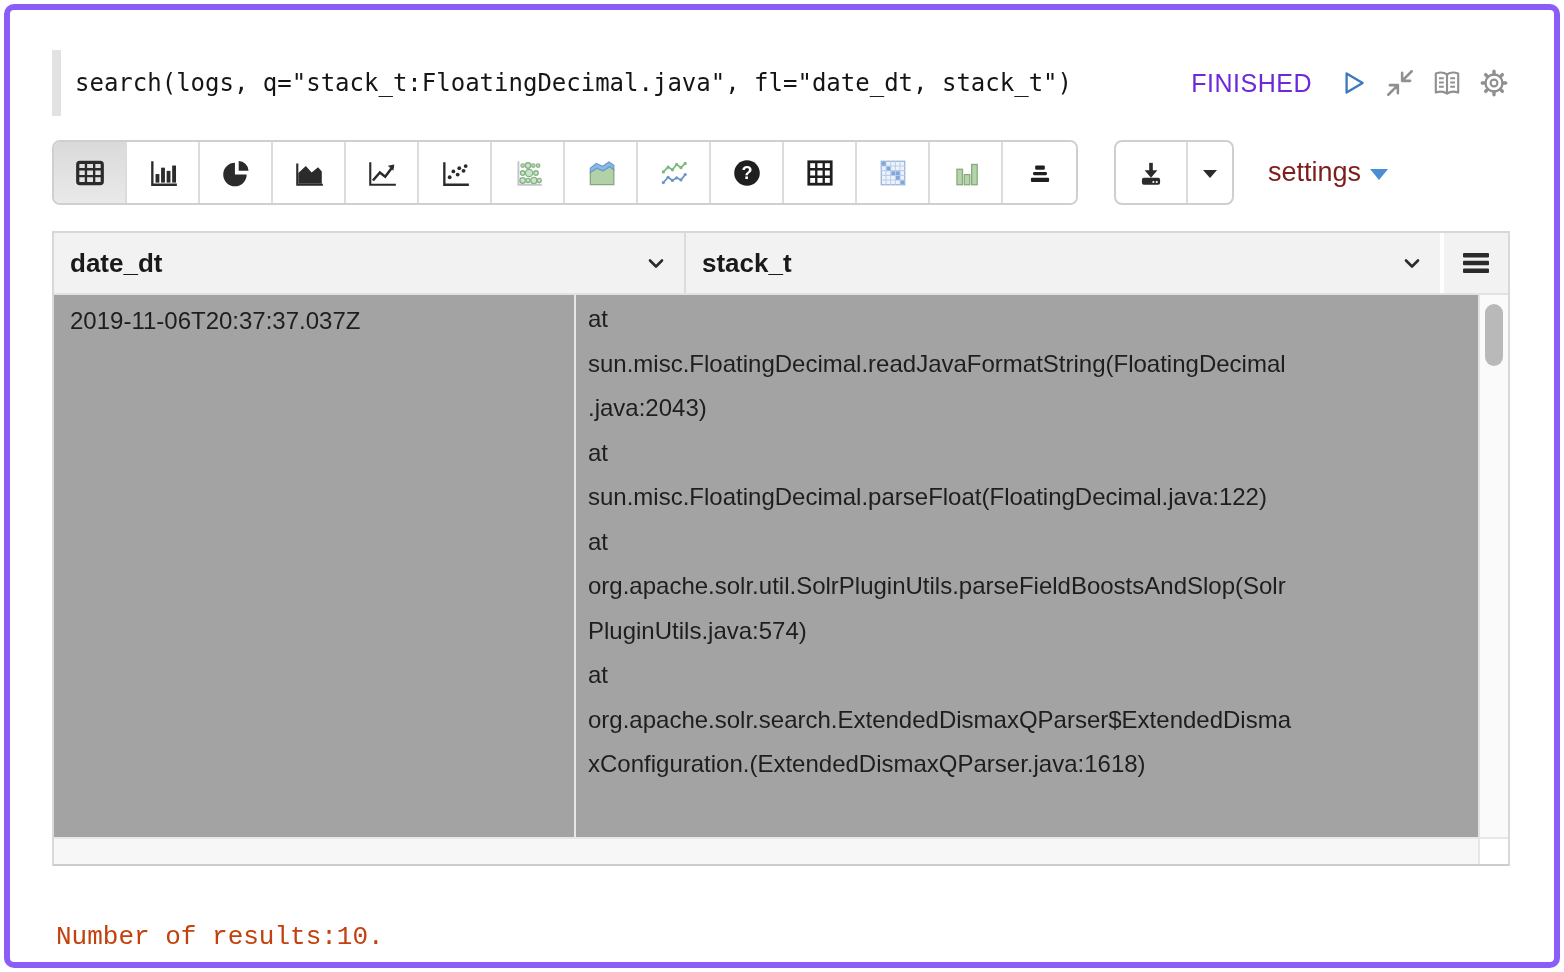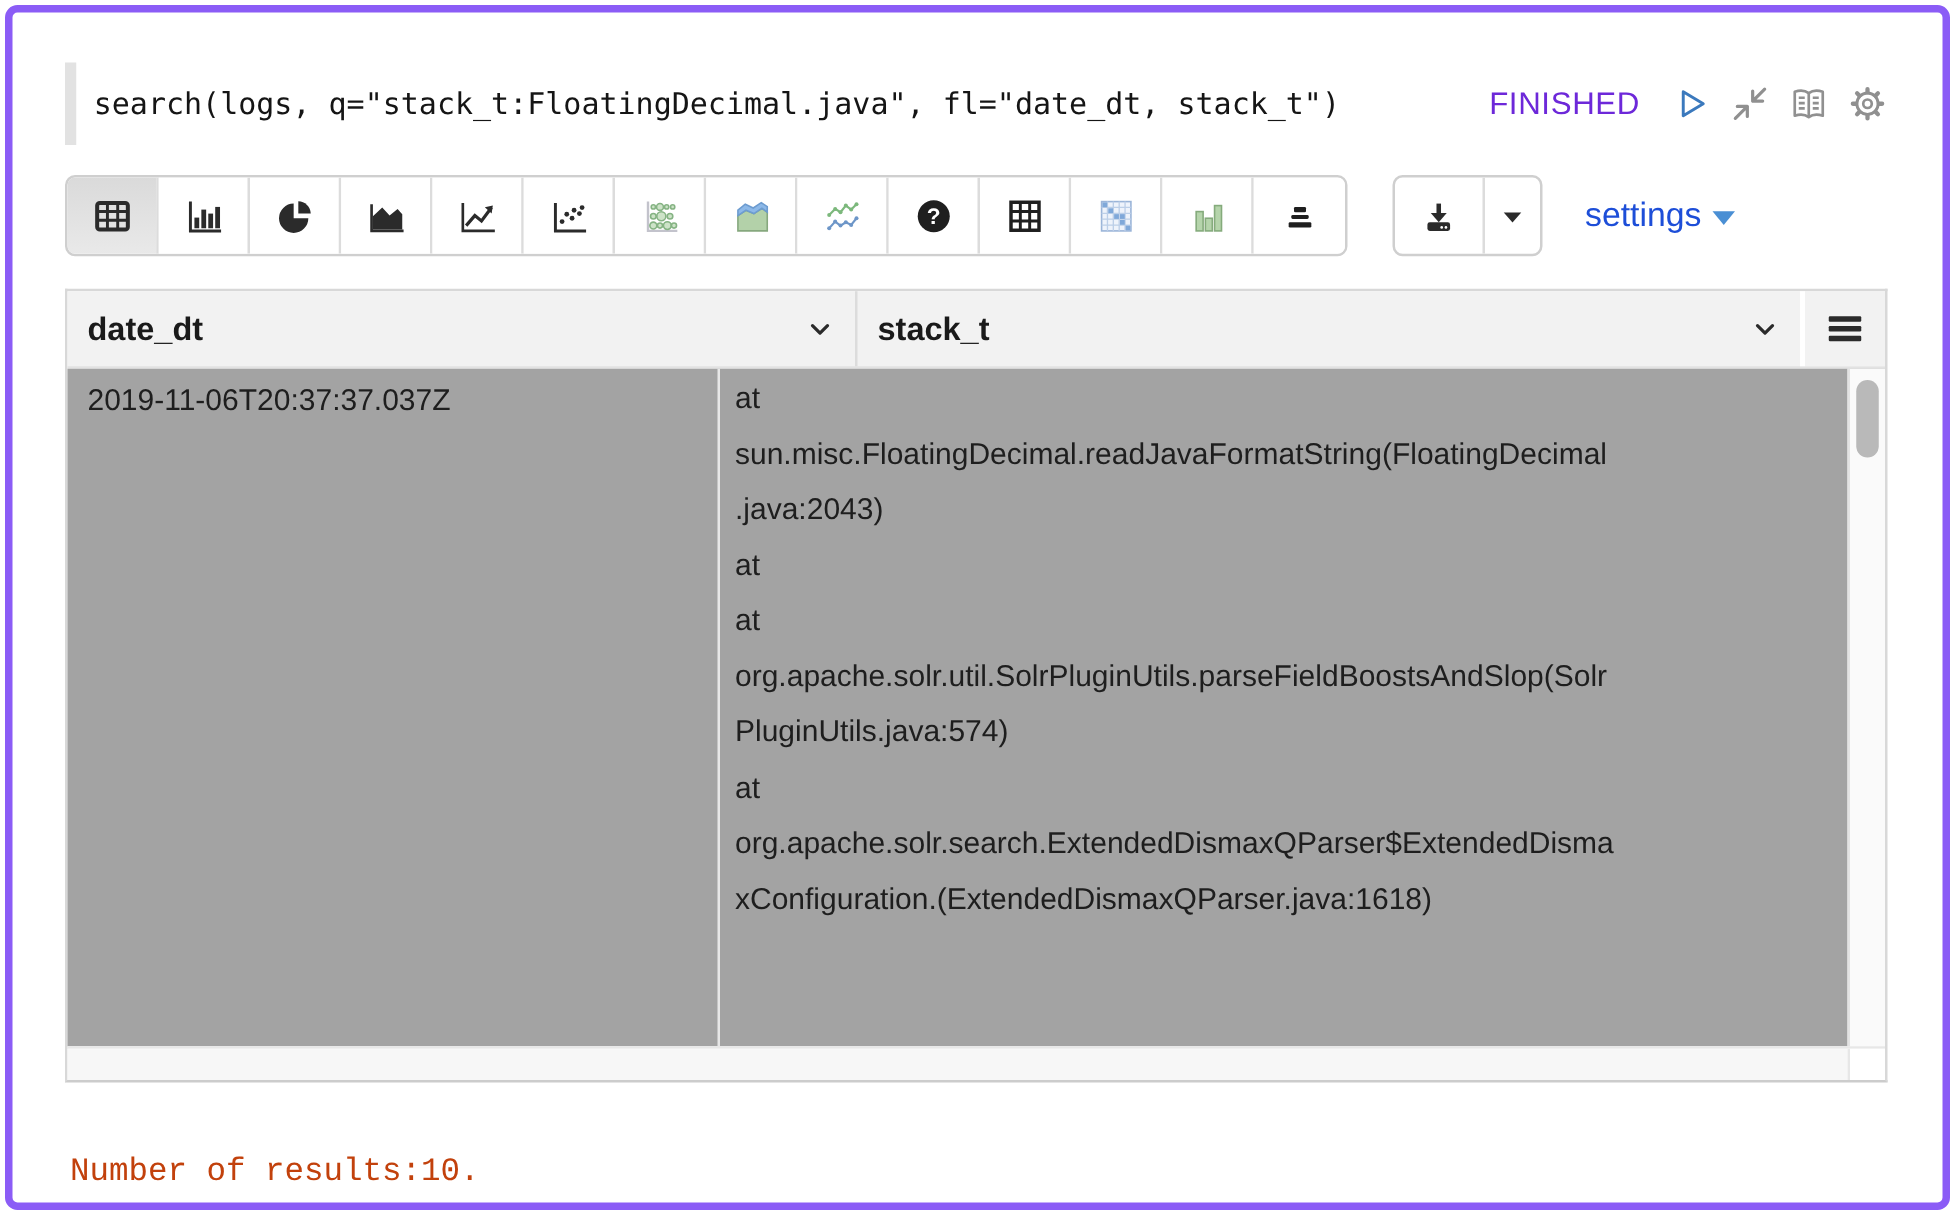--- a/index.html
+++ b/index.html
@@ -20,21 +20,21 @@
   .toolbar { display:flex; align-items:center; margin:24px 44px 0 42px; }
   .viz-group { display:flex; border:2px solid #cfcfcf; border-radius:8px; overflow:hidden; background:#fff; }
   .viz-btn { width:73px; height:61px; display:flex; align-items:center; justify-content:center;
              background:#fff; border-right:2px solid #dcdcdc; cursor:pointer; }
   .viz-btn:last-child { border-right:none; }
   .viz-btn.active { background:linear-gradient(#dadada,#e9e9e9); }
   .viz-icon { width:32px; height:32px; display:block; }
   .dl-group { display:flex; border:2px solid #cfcfcf; border-radius:8px; overflow:hidden; margin-left:36px; background:#fff; }
   .dl-btn { width:72px; height:61px; display:flex; align-items:center; justify-content:center; border-right:2px solid #dcdcdc; }
   .caret-btn { width:44px; height:61px; display:flex; align-items:center; justify-content:center; }
-  .settings { margin-left:34px; color:#1d4ed8; font-size:27px; display:flex; align-items:center; gap:9px; cursor:pointer; text-decoration:none; }
+  .settings { margin-left:34px; color:#7f1d1d; font-size:27px; display:flex; align-items:center; gap:9px; cursor:pointer; text-decoration:none; }
   .settings-caret { width:0; height:0; border-left:9px solid transparent; border-right:9px solid transparent; border-top:11px solid #4a8fd4; margin-top:3px; }
 
   
   .table-wrap { margin:26px 44px 0 42px; border:2px solid #d8d8d8; border-bottom-color:#cccccc; }
   .thead { display:flex; height:62px; background:#f2f2f2; border-bottom:2px solid #e2e2e2; }
   .th { display:flex; align-items:center; justify-content:space-between; padding:0 16px;
         font-size:26px; font-weight:bold; color:#1a1a1a; }
   .th-date { width:632px; border-right:2px solid #dcdcdc; }
   .th-stack { flex:1; border-right:4px solid #ffffff; }
   .th-menu { width:64px; background:#f2f2f2; display:flex; align-items:center; justify-content:center; }
@@ -311,20 +311,21 @@
       </div>
     </div>
 
     <div class="tbody">
       <div class="td-date">2019-11-06T20:37:37.037Z</div>
       <div class="td-stack">
         <div class="stack-line">at</div>
         <div class="stack-line">sun.misc.FloatingDecimal.readJavaFormatString(FloatingDecimal</div>
         <div class="stack-line">.java:2043)</div>
         <div class="stack-line">at</div>
+        <div class="stack-line">sun.misc.FloatingDecimal.parseFloat(FloatingDecimal.java:122)</div>
         <div class="stack-line">at</div>
         <div class="stack-line">org.apache.solr.util.SolrPluginUtils.parseFieldBoostsAndSlop(Solr</div>
         <div class="stack-line">PluginUtils.java:574)</div>
         <div class="stack-line">at</div>
         <div class="stack-line">org.apache.solr.search.ExtendedDismaxQParser$ExtendedDisma</div>
         <div class="stack-line">xConfiguration.(ExtendedDismaxQParser.java:1618)</div>
       </div>
       <div class="vscroll">
         <div class="vthumb"></div>
       </div>

